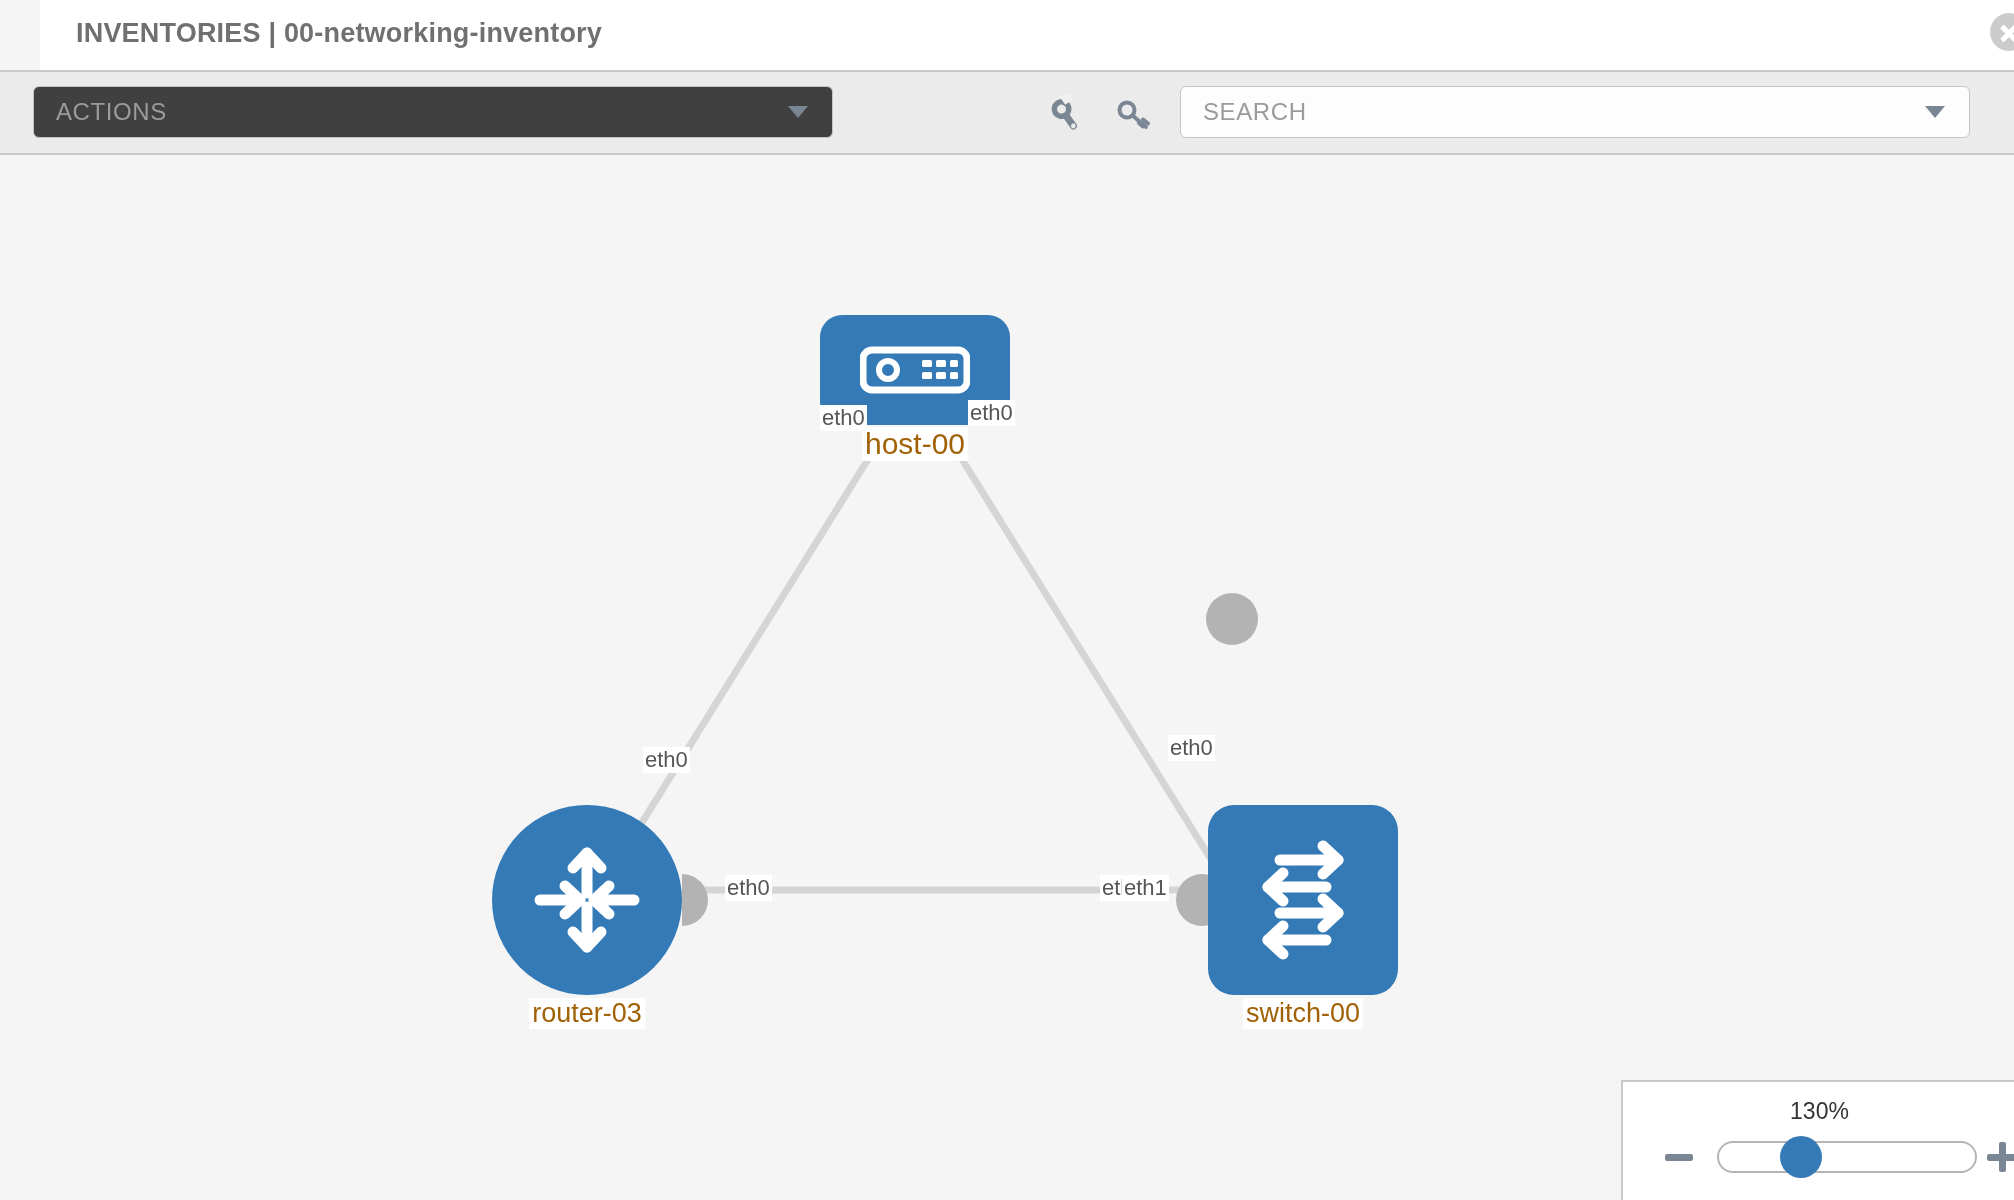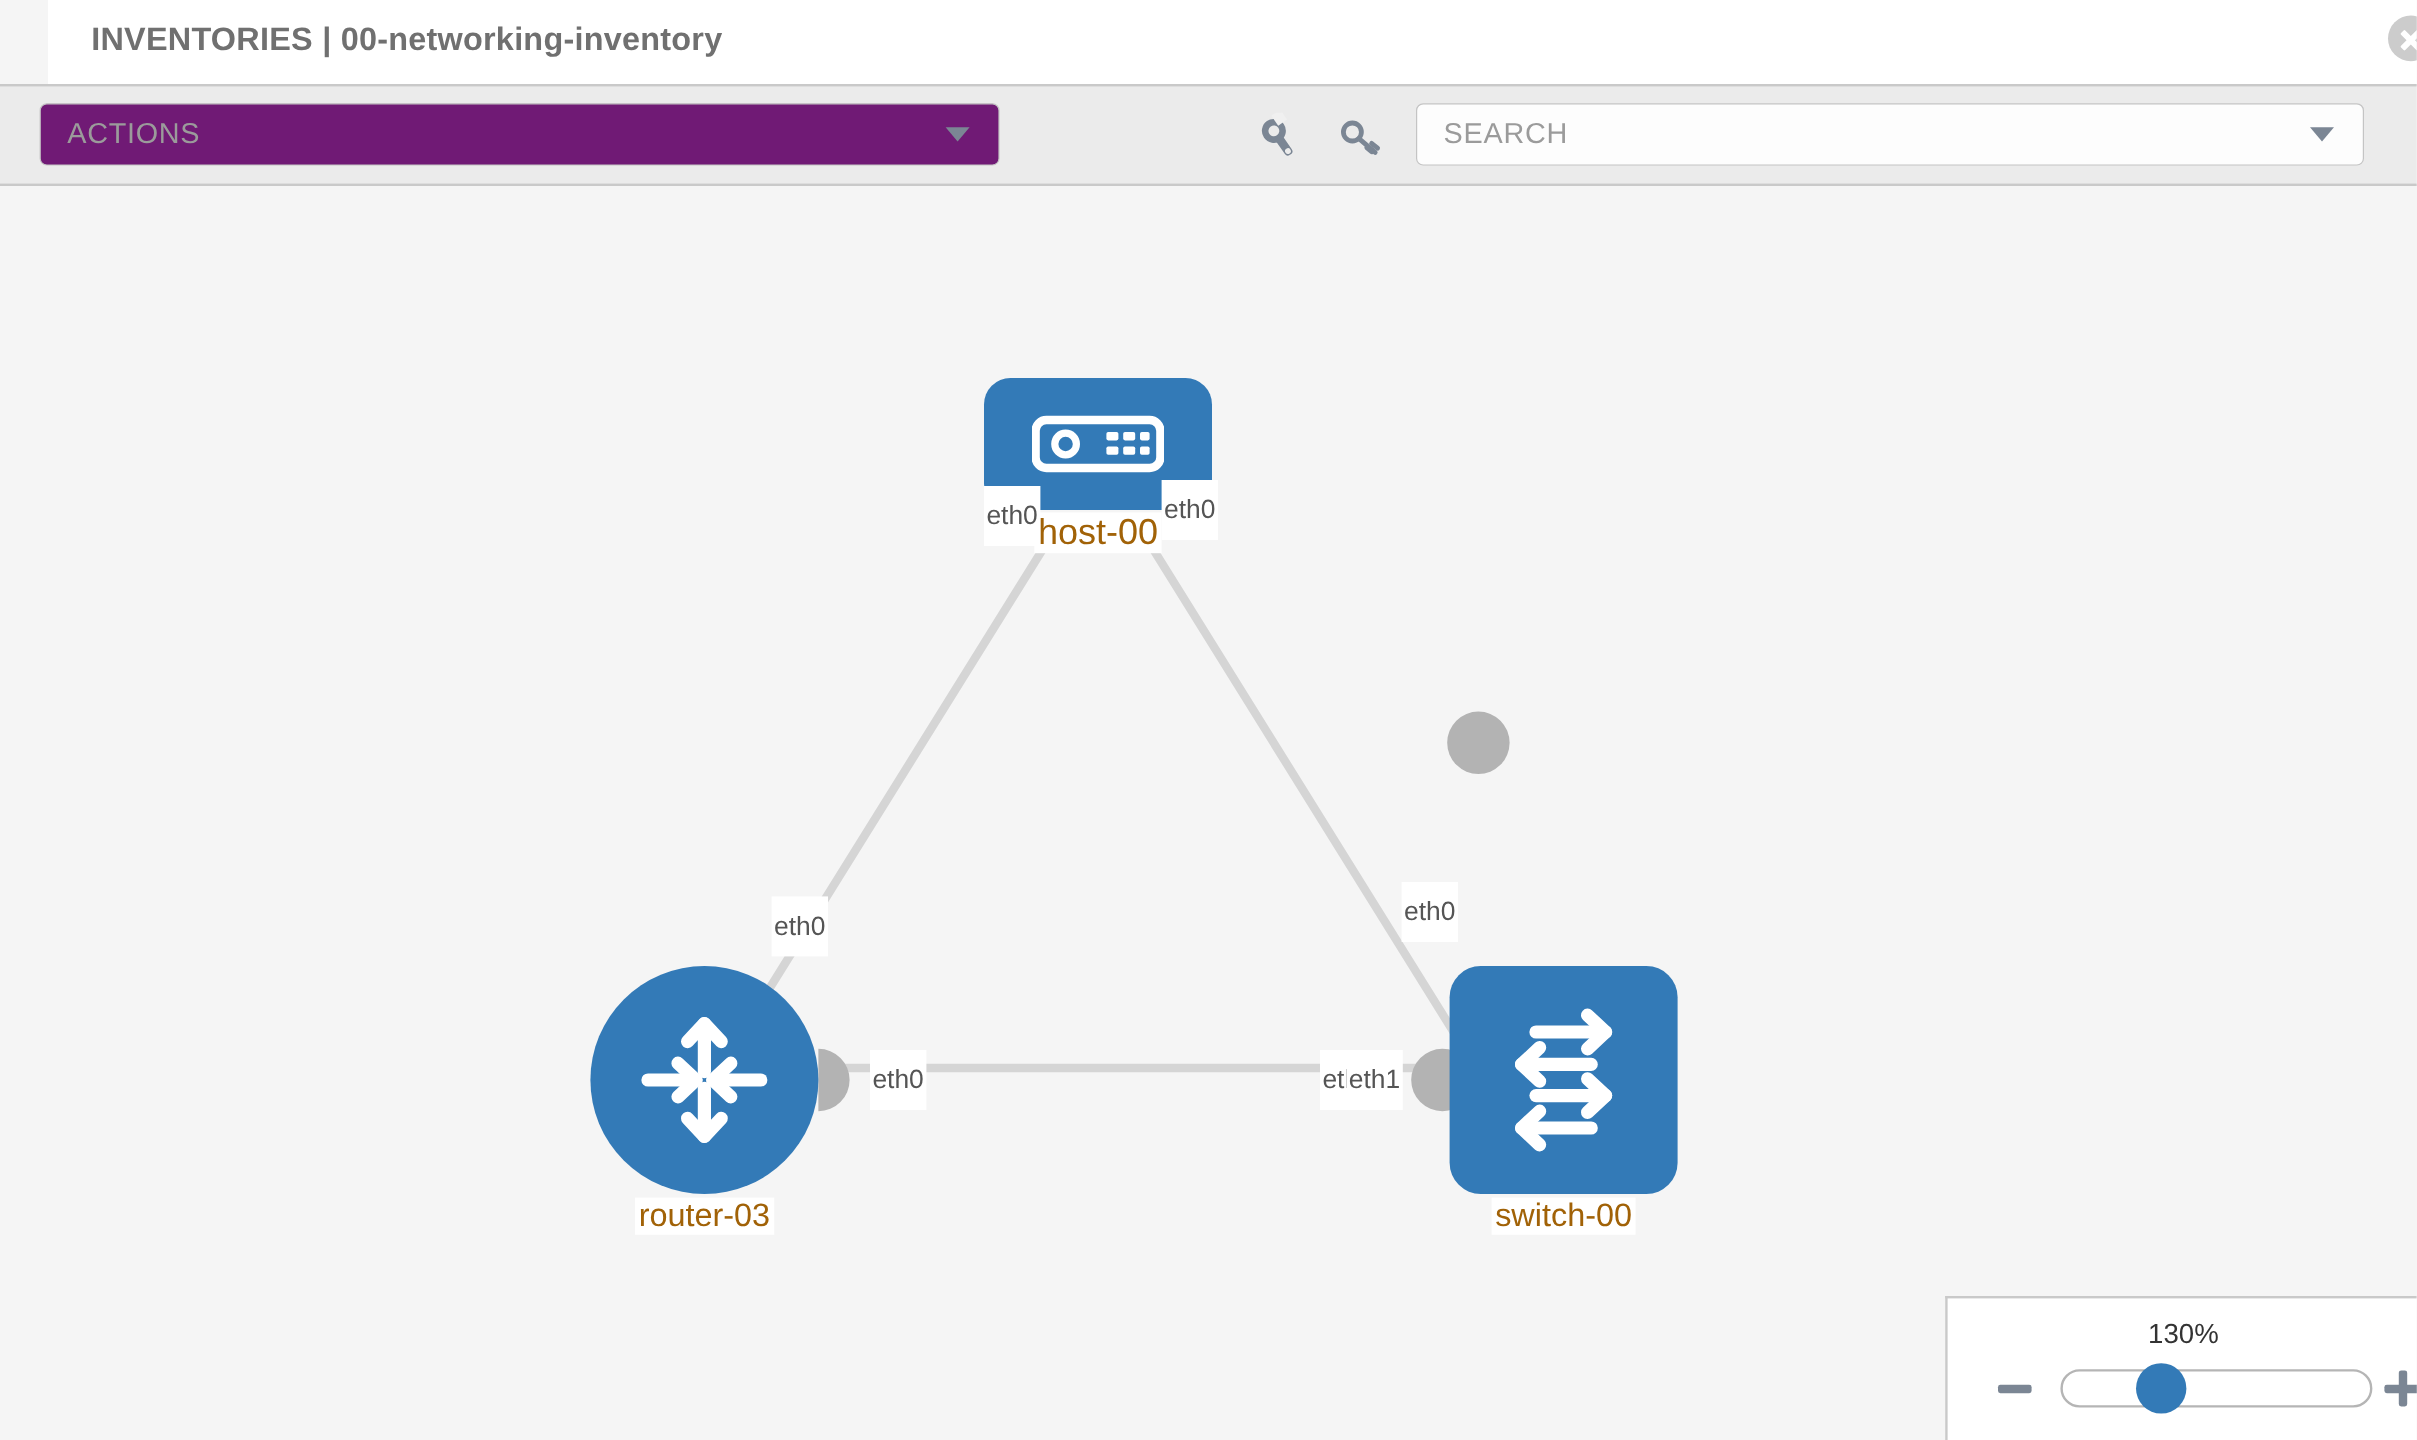--- a/index.html
+++ b/index.html
@@ -38,21 +38,21 @@
   
   #toolbar{
     position:absolute;left:0;top:70px;width:2014px;height:85px;
     background:#ebebeb;
     border-top:2px solid #c9c9c9;
     border-bottom:2px solid #c9c9c9;
     box-sizing:border-box;
   }
   .field{
     position:absolute;
-    background:#701a75;
+    background:#404040;
     border:1px solid #c4c4c4;
     border-radius:6px;
     box-sizing:border-box;
     cursor:pointer;
   }
   #actions-select{left:33px;top:14px;width:800px;height:52px;}
   #search-select{left:1180px;top:14px;width:790px;height:52px;background:#fdfdfd;}
   .field .ftext{
     position:absolute;left:22px;top:50%;transform:translateY(-50%);
     font-size:24px;color:#9b9b9b;letter-spacing:0.6px;white-space:nowrap;
@@ -97,21 +97,21 @@
   #node-router .node-shape{width:190px;height:190px;border-radius:50%;}
   #node-router .node-label{top:193px;font-size:27px;}
 
   
   #node-switch{left:1208px;top:650px;width:190px;height:190px;}
   #node-switch .node-shape{width:190px;height:190px;border-radius:26px;}
   #node-switch .node-label{top:193px;font-size:27px;}
 
   .if-label{
     position:absolute;font-size:22px;color:#555555;
-    background:#ffffff;padding:12px 2px;white-space:nowrap;
+    background:#ffffff;padding:0 2px;white-space:nowrap;
   }
 
   
   #zoom-widget{
     position:absolute;left:1621px;top:1080px;width:393px;height:120px;
     background:#ffffff;border:2px solid #c9c9c9;border-right:none;border-bottom:none;
     box-sizing:border-box;
   }
   #zoom-level{
     position:absolute;top:16px;left:0;width:393px;text-align:center;

